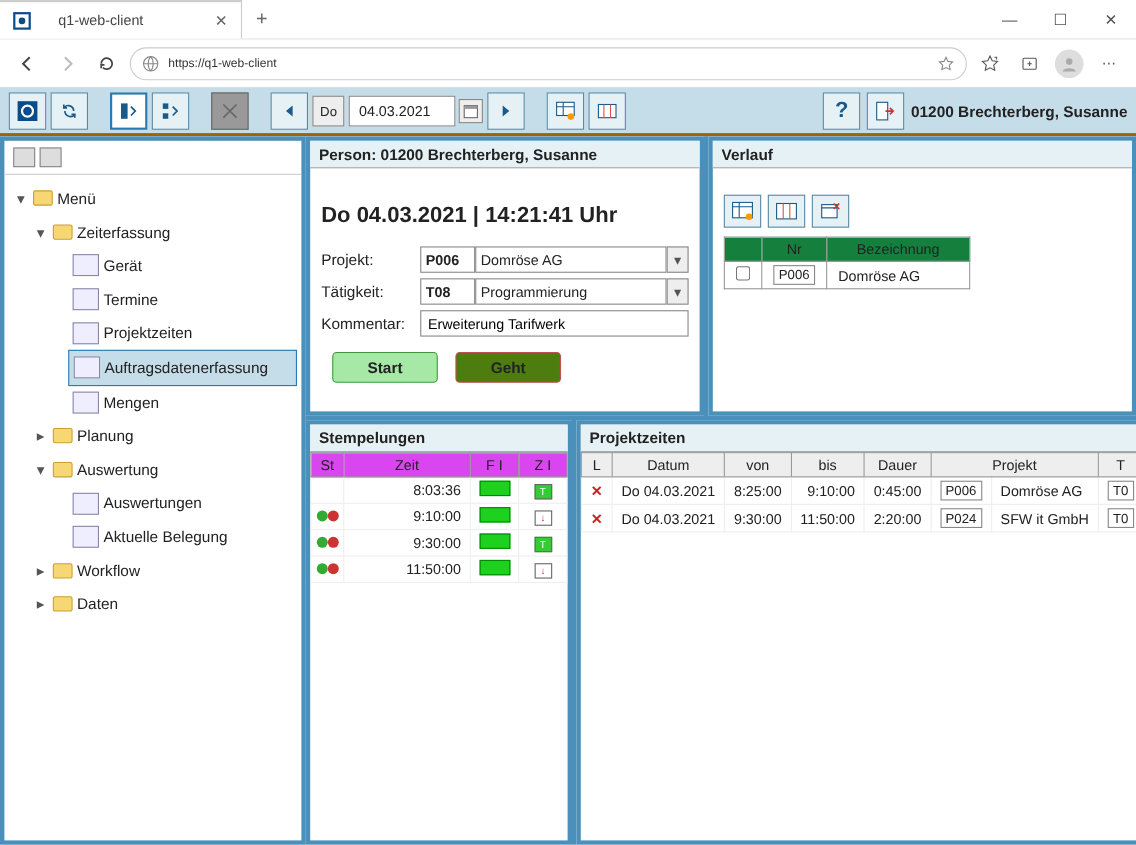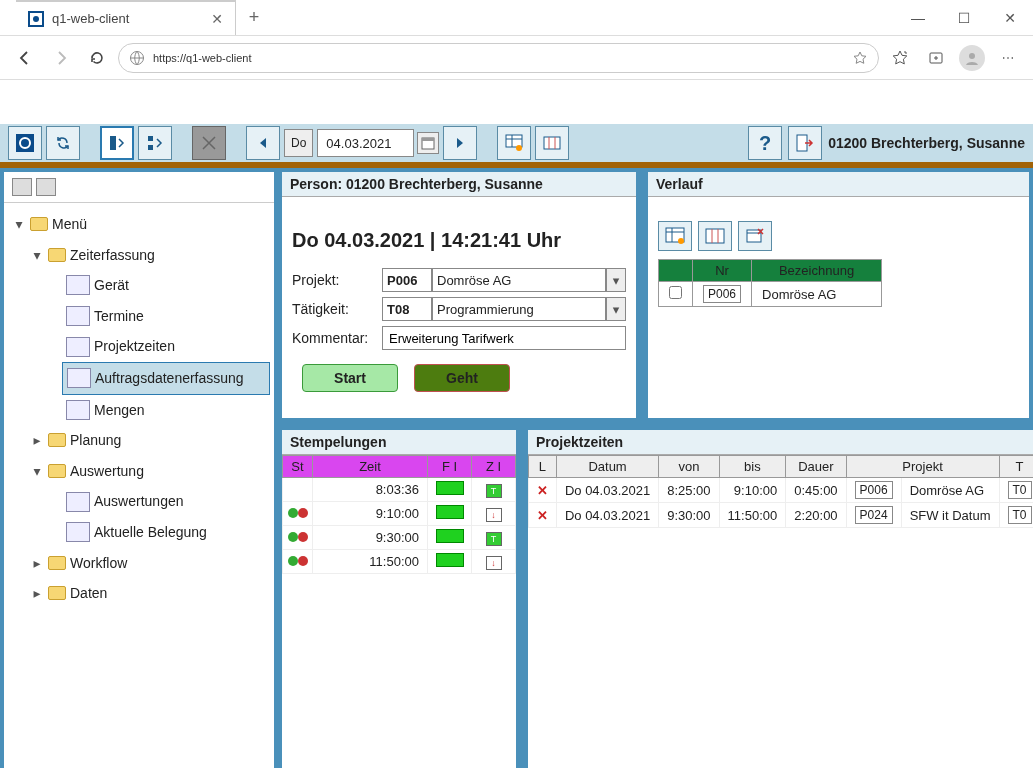--- a/index.html
+++ b/index.html
@@ -1,37 +1,37 @@
 <!DOCTYPE html>
 <html><head>
 <meta charset="utf-8">
 <style>
 * { box-sizing: border-box; margin: 0; padding: 0; font-family: Arial, Helvetica, sans-serif; }
 body { background: #fff; font-size: 13px; color: #222; overflow: hidden; width: 1033px; height: 768px; }
 
 .titlebar { height: 36px; background: #fff; display: flex; align-items: stretch; border-bottom: 1px solid #ddd; }
-.tab { display: flex; align-items: center; gap: 8px; padding: 0 12px; border-right: 1px solid #ccc; background: #fff; min-width: 220px; border-top: 2px solid #ccc; margin-left: 16px; }
+.tab { display: flex; align-items: center; gap: 25px; padding: 0 12px; border-right: 1px solid #ccc; background: #fff; min-width: 220px; border-top: 2px solid #ccc; }
 .tab .favicon { width: 16px; height: 16px; background: #fff; border: 2px solid #0a4b8a; display:flex; align-items:center; justify-content:center; }
 .tab .favicon::after { content:""; width:6px; height:6px; background:#0a4b8a; border-radius:50%; }
 .tab .label { flex: 1; color: #444; }
 .tab .close { color: #666; font-size: 14px; cursor: pointer; }
 .newtab { width: 36px; display:flex; align-items:center; justify-content:center; color:#666; font-size:18px; }
 .winctrl { margin-left:auto; display:flex; }
 .winctrl div { width:46px; display:flex; align-items:center; justify-content:center; color:#555; font-size:14px; }
 
 .addrbar { height: 44px; display:flex; align-items:center; gap:6px; padding:0 10px; background:#fff; border-bottom:1px solid #ddd; }
 .navbtn { width:30px; height:30px; display:flex; align-items:center; justify-content:center; color:#444; border-radius:4px; }
 .navbtn.disabled { color:#bbb; }
 .addr { flex:1; height:30px; border:1px solid #ccc; border-radius:15px; display:flex; align-items:center; padding:0 10px; gap:8px; color:#555; font-size:11px; }
 .addr .globe { color:#888; }
 .addr .url { flex:1; color:#333; }
 .iconbtn { width:30px; height:30px; display:flex; align-items:center; justify-content:center; color:#555; }
 .avatar { width:26px; height:26px; border-radius:50%; background:#ddd; display:flex; align-items:center; justify-content:center; }
 
-.toolbar { height: 44px; background: #c4dde8; border-bottom:6px solid #a16207; display:flex; align-items:center; padding:0 8px; gap:4px;margin-top:44px; }
+.toolbar { height: 44px; background: #c4dde8; border-bottom:3px solid #a16207; display:flex; align-items:center; padding:0 8px; gap:4px; }
 .tbtn { width:34px; height:34px; border:1px solid #5a8ba5; background:#e6f1f6; display:flex; align-items:center; justify-content:center; color:#1a5a8a; }
 .tbtn.selected { background:#fff; border:2px solid #2a7ab0; }
 .tday { height:28px; border:1px solid #888; background:#eee; padding:0 6px; display:flex; align-items:center; font-size:12px; }
 .tdate { height:28px; border:1px solid #888; background:#fff; padding:0 22px 0 8px; display:flex; align-items:center; font-size:13px; }
 .tcal { width:22px; height:22px; border:1px solid #888; background:#eee; margin-left:-1px; display:flex; align-items:center; justify-content:center; }
 .toolbar-right { margin-left:auto; display:flex; align-items:center; gap:6px; font-size:14px; font-weight:bold; color:#222; }
 .tsep { width:12px; }
 
 .main { display:flex; height: calc(768px - 36px - 44px - 44px); background:#4a90ba; }
 
@@ -472,21 +472,21 @@
               <td class="l">Domröse AG</td>
               <td><span class="pcode">T0</span></td>
             </tr>
             <tr>
               <td><span class="xdel">✕</span></td>
               <td class="l">Do 04.03.2021</td>
               <td class="r">9:30:00</td>
               <td class="r">11:50:00</td>
               <td class="r">2:20:00</td>
               <td><span class="pcode">P024</span></td>
-              <td class="l">SFW it Datum</td>
+              <td class="l">SFW it GmbH</td>
               <td><span class="pcode">T0</span></td>
             </tr>
           </tbody>
             </table>
         </div>
       </div>
     </div>
 
   </div>
 </div>

